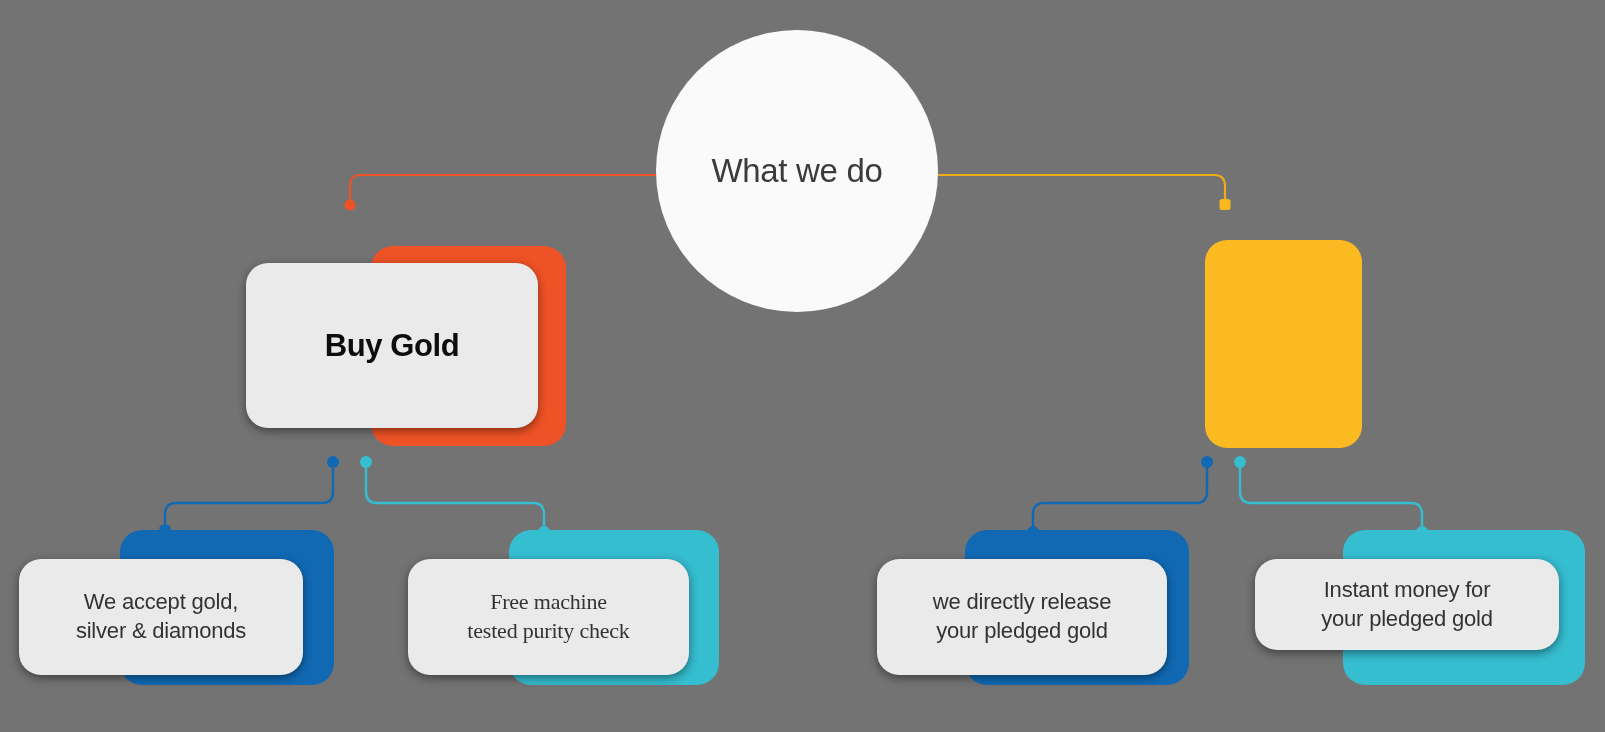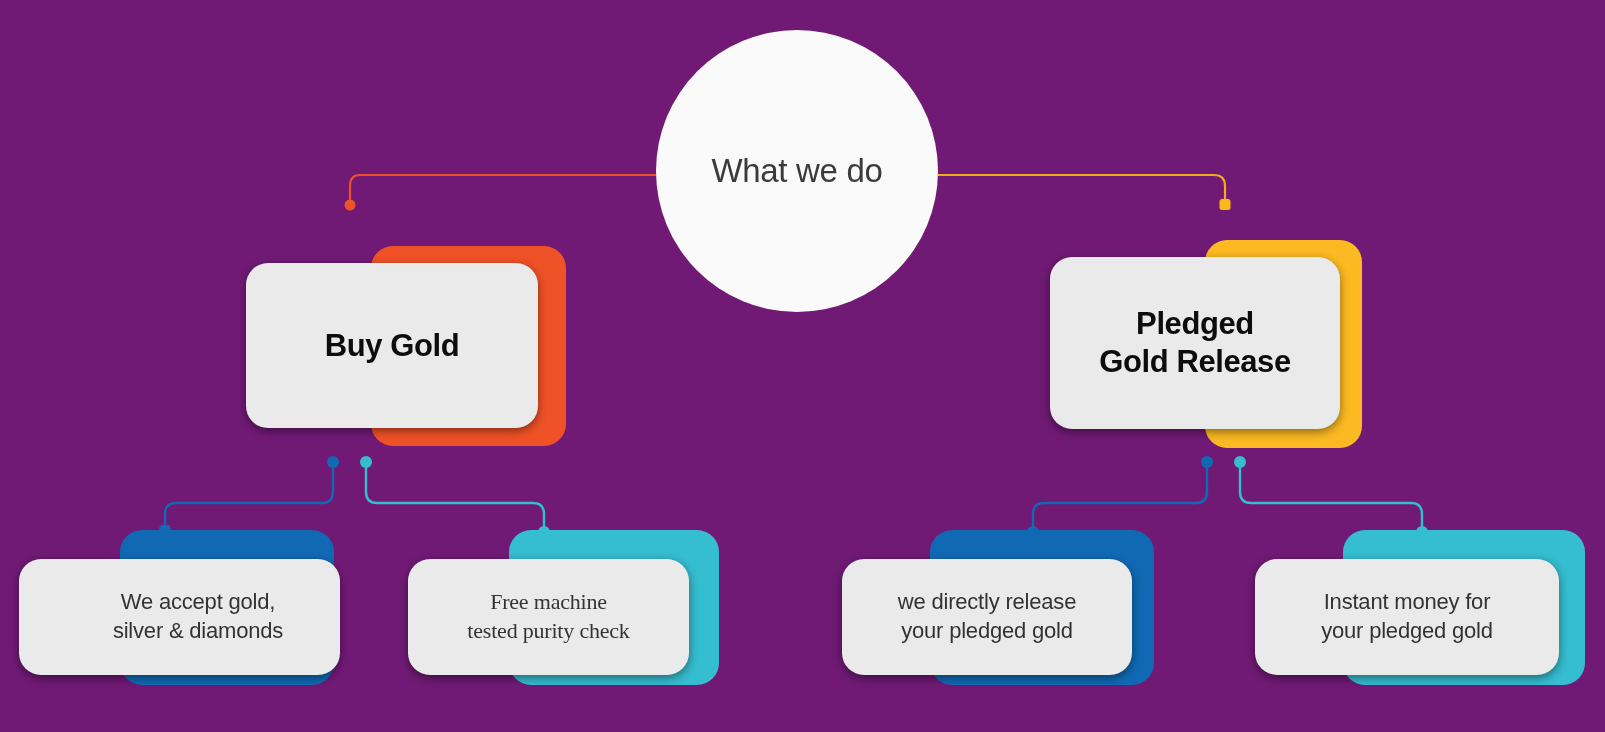--- a/index.html
+++ b/index.html
@@ -4,21 +4,21 @@
 <style>
   html, body {
     margin: 0;
     padding: 0;
     background: #000000;
   }
   .stage {
     position: relative;
     width: 1605px;
     height: 732px;
-    background: #701a75;
+    background: #737373;
     overflow: hidden;
     font-family: "Liberation Sans", sans-serif;
   }
 
   
   .connectors {
     position: absolute;
     left: 0; top: 0;
     width: 1605px;
     height: 732px;
@@ -92,33 +92,33 @@
   #card-buy-gold .card-back { left: 125px; top: 0px;  width: 195px; height: 200px; background: #ef5226; }
   #card-buy-gold .card-front{ left: 0px;   top: 17px; width: 292px; height: 165px; }
 
   #card-pledged-gold-release             { left: 1050px; top: 240px; width: 312px; height: 208px; }
   #card-pledged-gold-release .card-back  { left: 155px;  top: 0px;   width: 157px; height: 208px; background: #fcba22; }
   #card-pledged-gold-release .card-front { left: 0px;    top: 17px;  width: 290px; height: 172px; }
 
   
   #card-accept-metals             { left: 19px;  top: 530px; width: 315px; height: 155px; }
   #card-accept-metals .card-back  { left: 101px; top: 0px;   width: 214px; height: 155px; background: #1169b4; }
-  #card-accept-metals .card-front { left: 0px;   top: 29px;  width: 284px; height: 116px; padding-left: 37px; }
+  #card-accept-metals .card-front { left: 0px;   top: 29px;  width: 284px; height: 116px; }
 
   #card-purity-check             { left: 408px; top: 530px; width: 311px; height: 155px; font-family: Liberation Serif, serif; }
   #card-purity-check .card-back  { left: 101px; top: 0px;   width: 210px; height: 155px; background: #35bdd0; }
   #card-purity-check .card-front { left: 0px;   top: 29px;  width: 281px; height: 116px; }
 
-  #card-direct-release             { left: 842px; top: 530px; width: 312px; height: 155px; }
+  #card-direct-release             { left: 877px; top: 530px; width: 312px; height: 155px; }
   #card-direct-release .card-back  { left: 88px;  top: 0px;   width: 224px; height: 155px; background: #1169b4; }
   #card-direct-release .card-front { left: 0px;   top: 29px;  width: 290px; height: 116px; }
 
   #card-instant-money             { left: 1255px; top: 530px; width: 330px; height: 155px; }
   #card-instant-money .card-back  { left: 88px;   top: 0px;   width: 242px; height: 155px; background: #35bdd0; }
-  #card-instant-money .card-front { left: 0px;    top: 29px;  width: 304px; height: 116px; }
+  #card-instant-money .card-front { left: 0px;    top: 29px;  width: 304px; height: 91px; }
 </style>
 </head>
 <body>
 
 <div class="stage">
 
   <svg class="connectors" viewBox="0 0 1605 732" width="1605" height="732" fill="none">
 
     <g>
       <path d="M 800 175 L 360 175 Q 350 175 350 186 L 350 200" stroke="#ef5226" stroke-width="2.2" fill="none" stroke-linecap="round"></path>
@@ -161,24 +161,20 @@
 
   <div class="card card-l1" id="card-buy-gold">
     <div class="card-back"></div>
     <div class="card-front">
       <span class="card-front-text">Buy Gold</span>
     </div>
   </div>
 
   <div class="card card-l1" id="card-pledged-gold-release">
     <div class="card-back"></div>
-    <div class="card-front">
-      <span class="card-front-text">Pledged
-Gold Release</span>
-    </div>
   </div>
 
   <div class="card card-l2" id="card-accept-metals">
     <div class="card-back"></div>
     <div class="card-front">
       <span class="card-front-text">We accept gold,
 silver &amp; diamonds</span>
     </div>
   </div>
 

